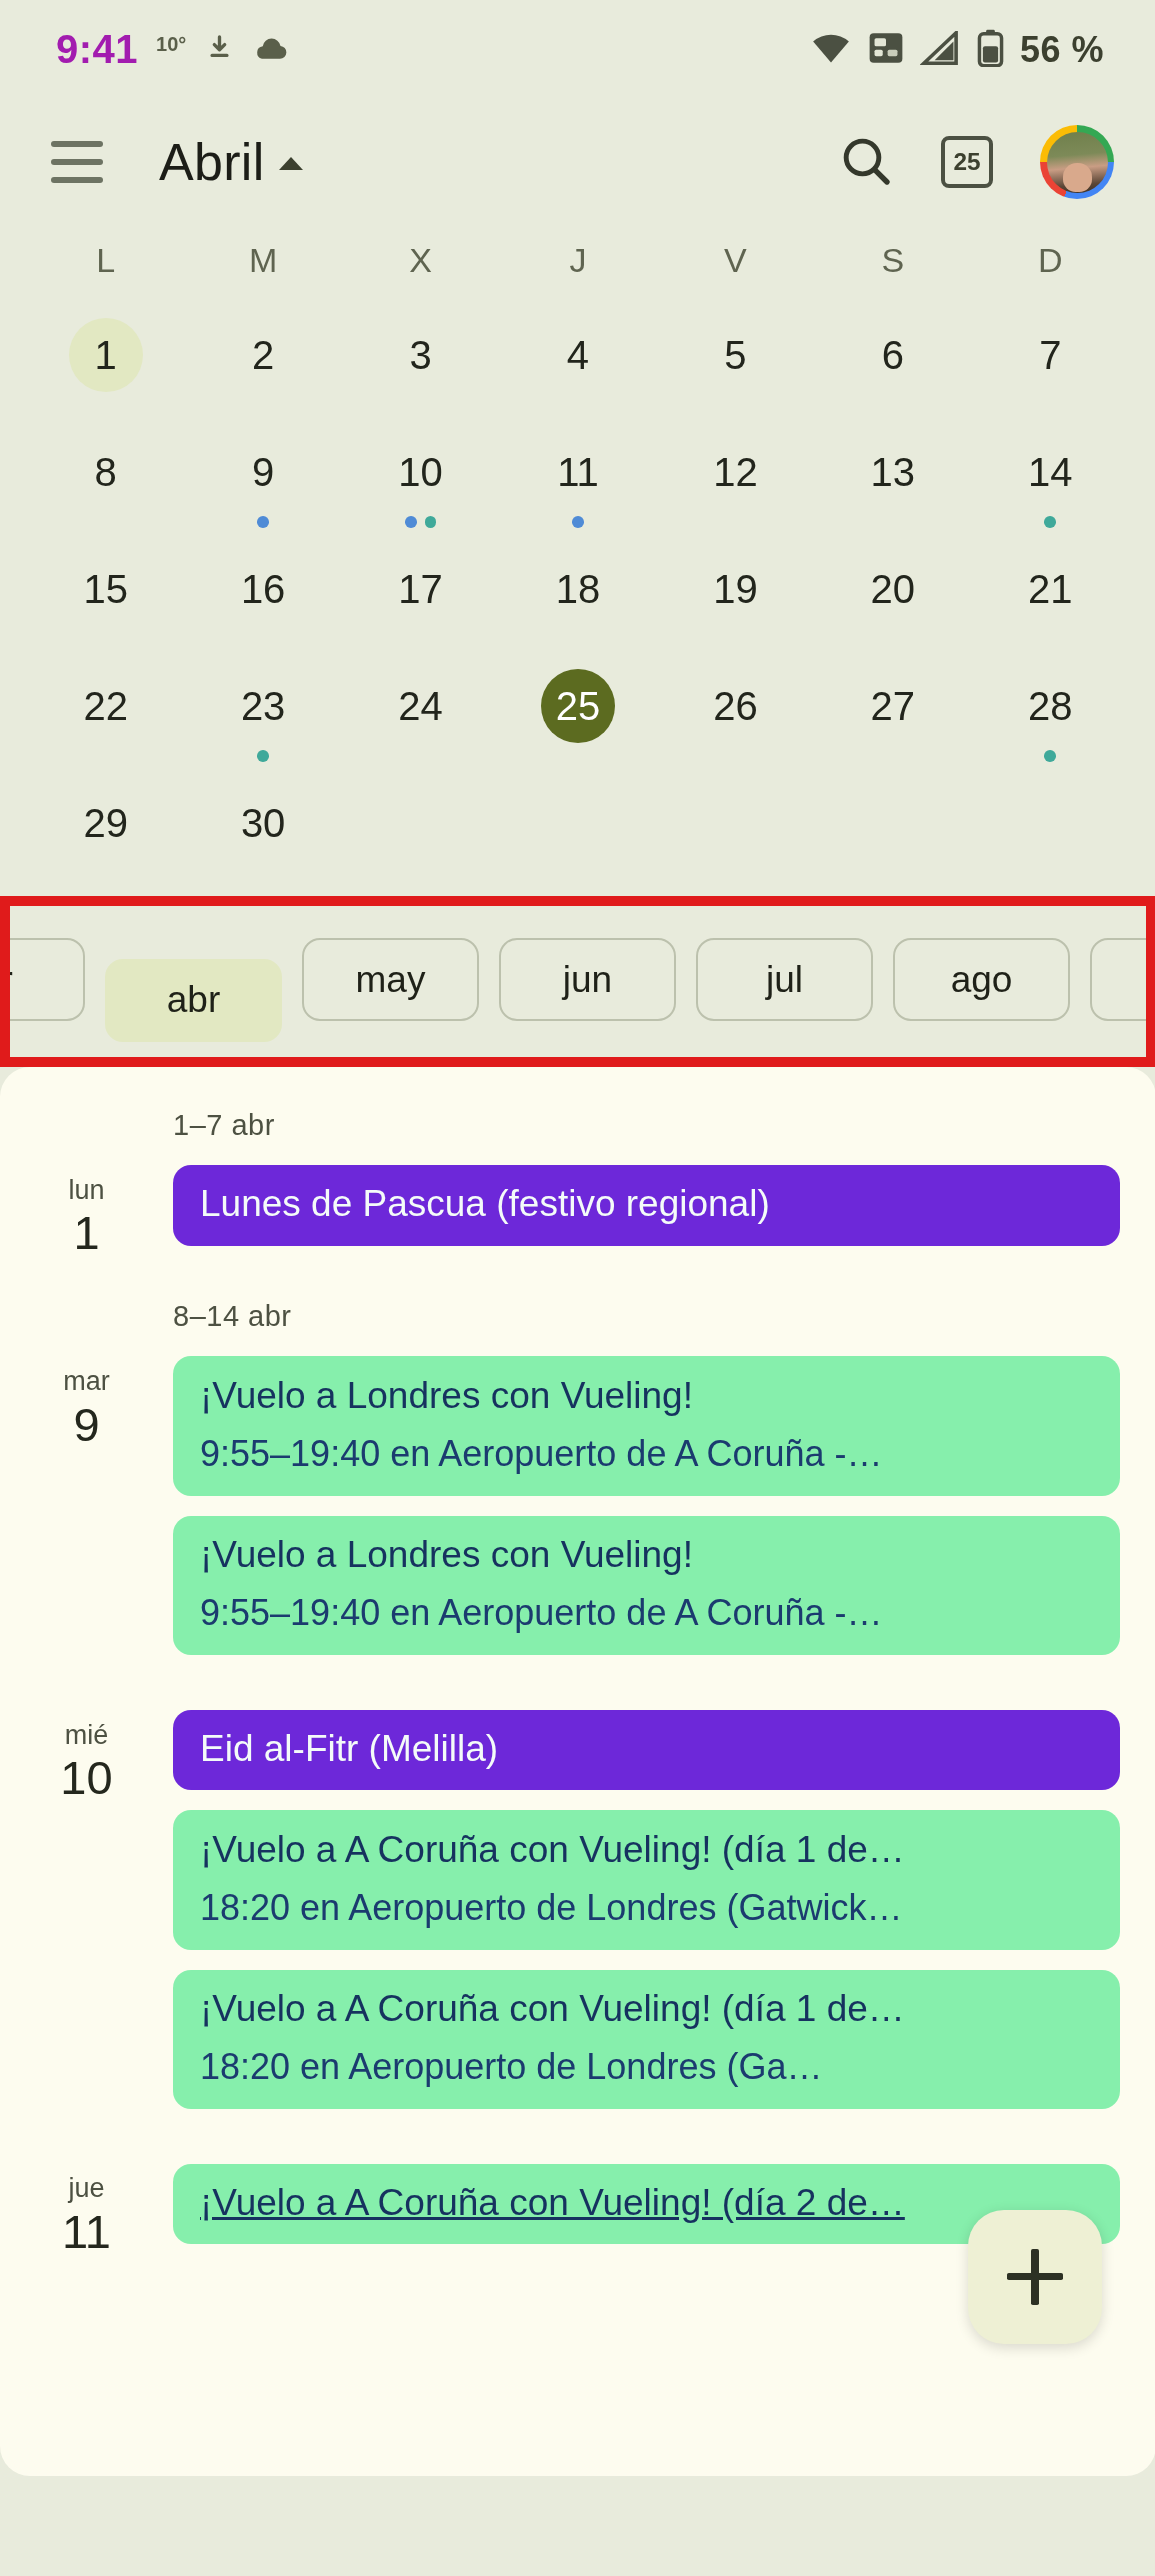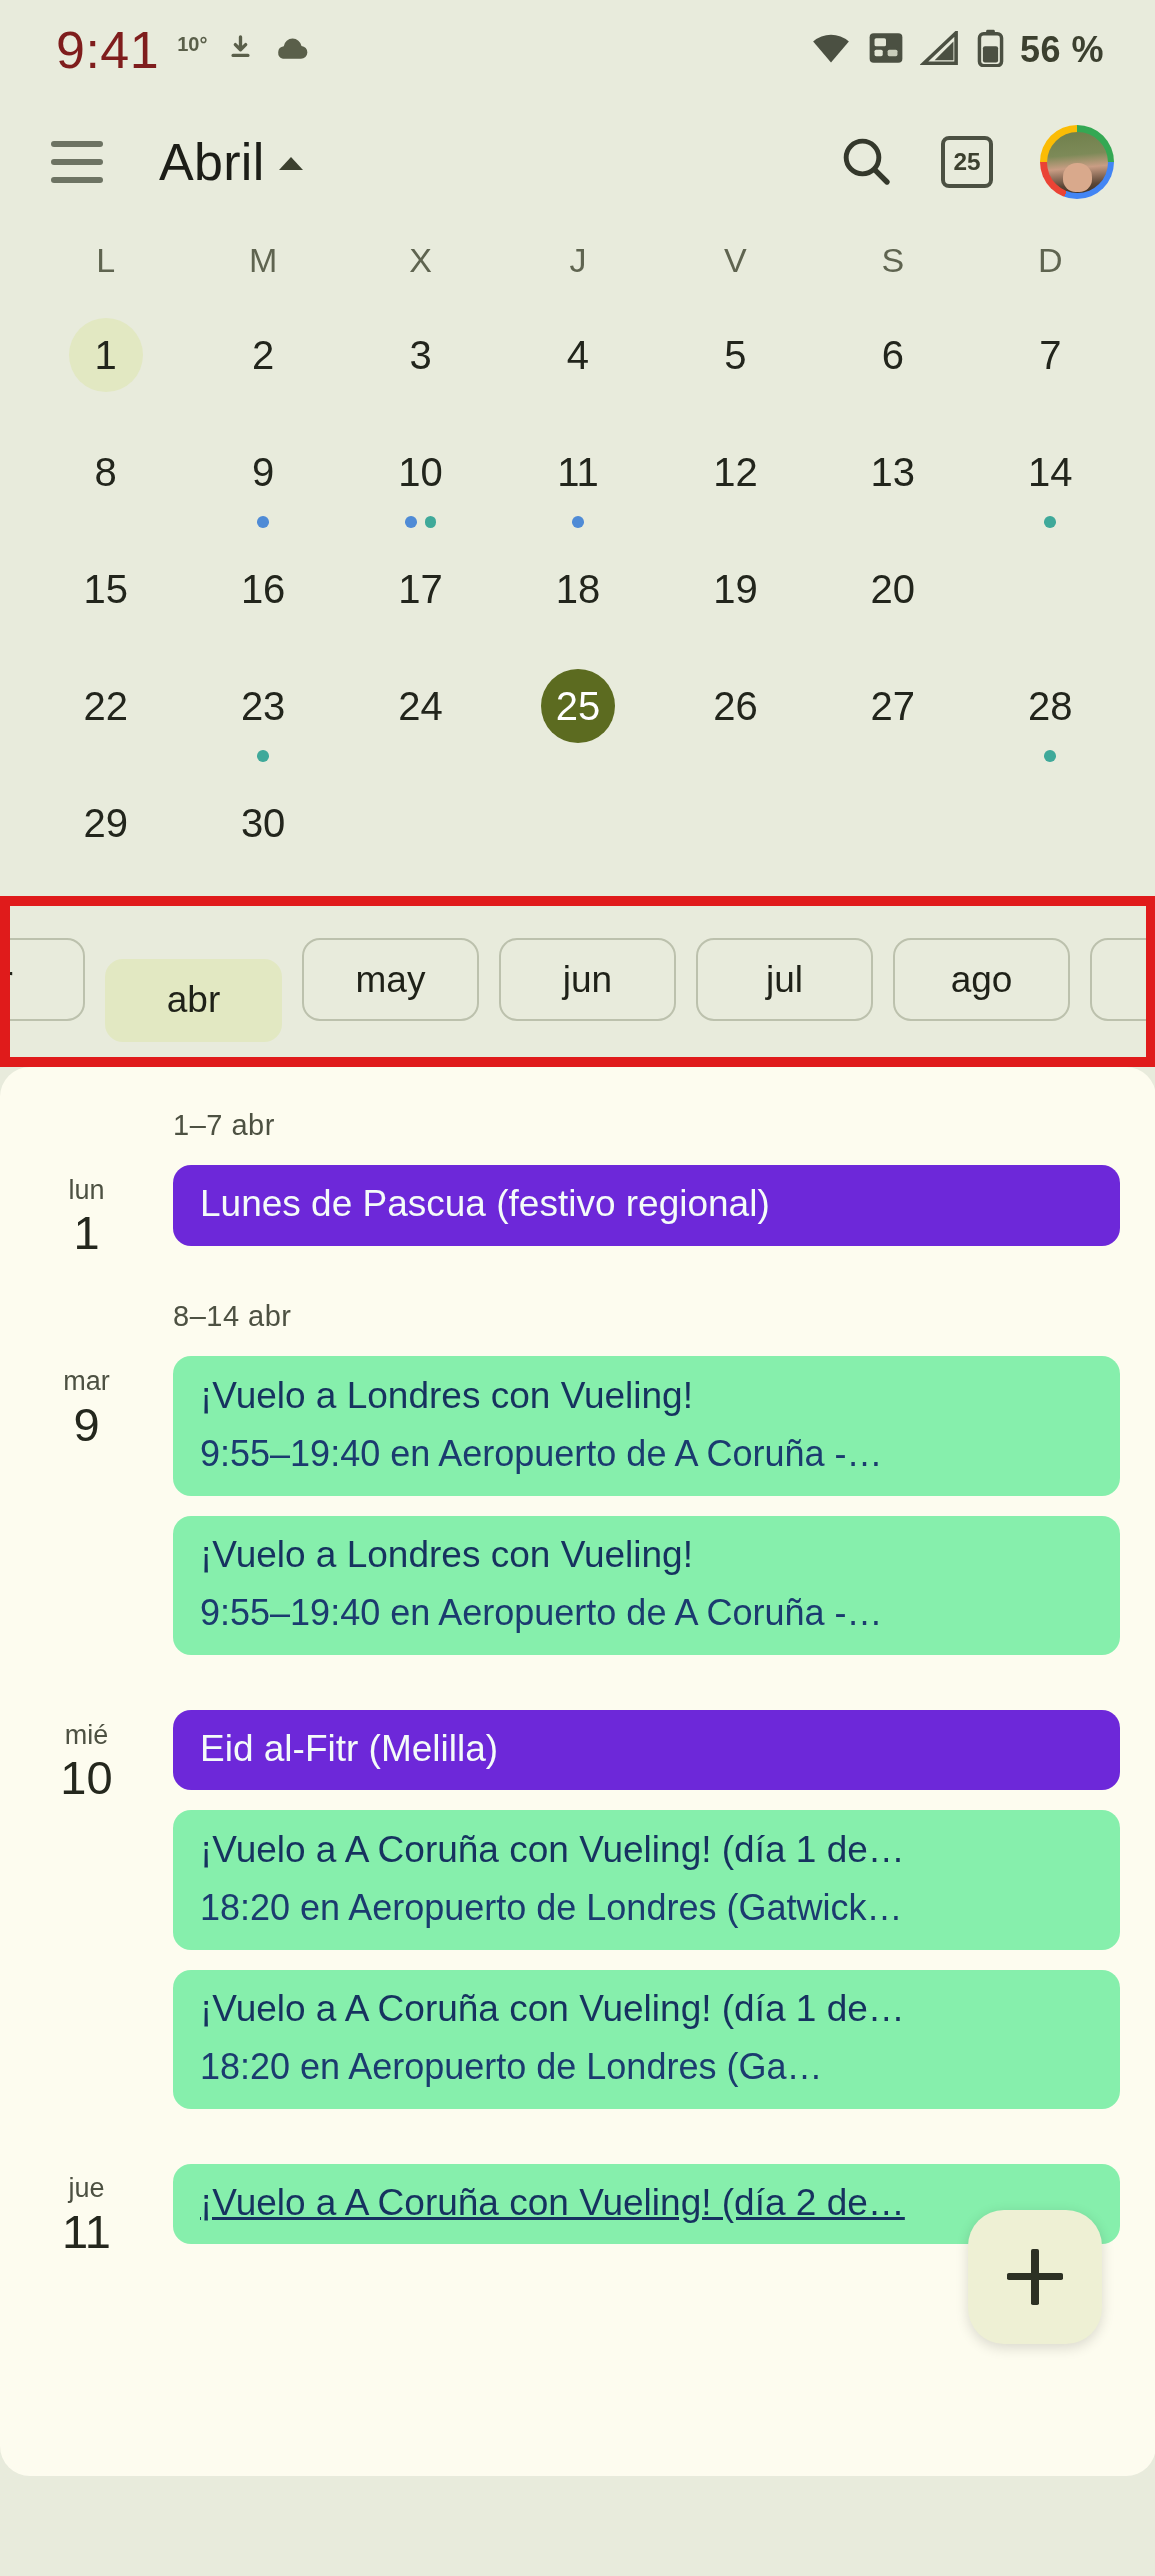--- a/index.html
+++ b/index.html
@@ -11,21 +11,21 @@
   }
   .phone { position:relative; width:1156px; height:2576px; background:#e8ebdc; }
 
   
   .status-bar {
     height:99px; background:#e8ebdc;
     display:flex; align-items:center; justify-content:space-between;
     padding:0 52px 0 56px;
   }
   .status-left { display:flex; align-items:center; gap:18px; }
-  .status-time { font-size:52px; font-weight:400; color:#7f1d1d; letter-spacing:0.5px; }
+  .status-time { font-size:40px; font-weight:700; color:#a21caf; letter-spacing:0.5px; }
   .status-temp { font-size:20px; font-weight:700; color:#5a5f4a; position:relative; top:-5.4px; }
   .mini-ico { display:inline-block; }
   .status-right { display:flex; align-items:center; gap:15.3px; }
   .battery-pct { font-size:36px; font-weight:600; color:#3c402f; letter-spacing:0.5px; }
 
   
   .app-bar {
     height:126px; background:#e8ebdc;
     display:flex; align-items:center; padding:0 42px 0 51px;
   }
@@ -318,20 +318,24 @@
             <div class="dots"></div>
           </div>
           <div class="cal-cell">
             <div class="cal-num">19</div>
             <div class="dots"></div>
           </div>
           <div class="cal-cell">
             <div class="cal-num">20</div>
             <div class="dots"></div>
           </div>
+          <div class="cal-cell">
+            <div class="cal-num">21</div>
+            <div class="dots"></div>
+          </div>
         </div>
         <div class="cal-row">
           <div class="cal-cell">
             <div class="cal-num">22</div>
             <div class="dots"></div>
           </div>
           <div class="cal-cell">
             <div class="cal-num">23</div>
             <div class="dots">
               <span class="dot teal"></span>

